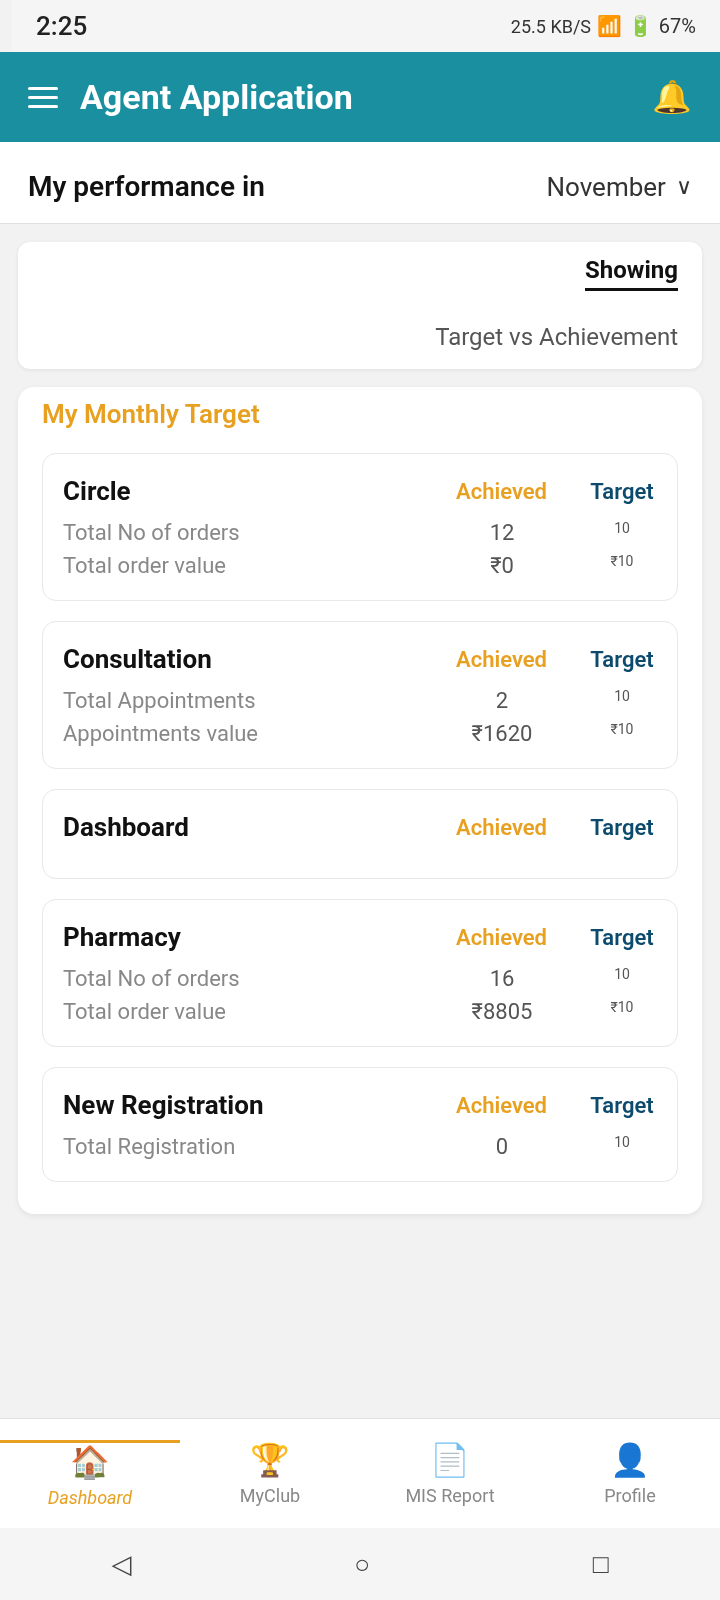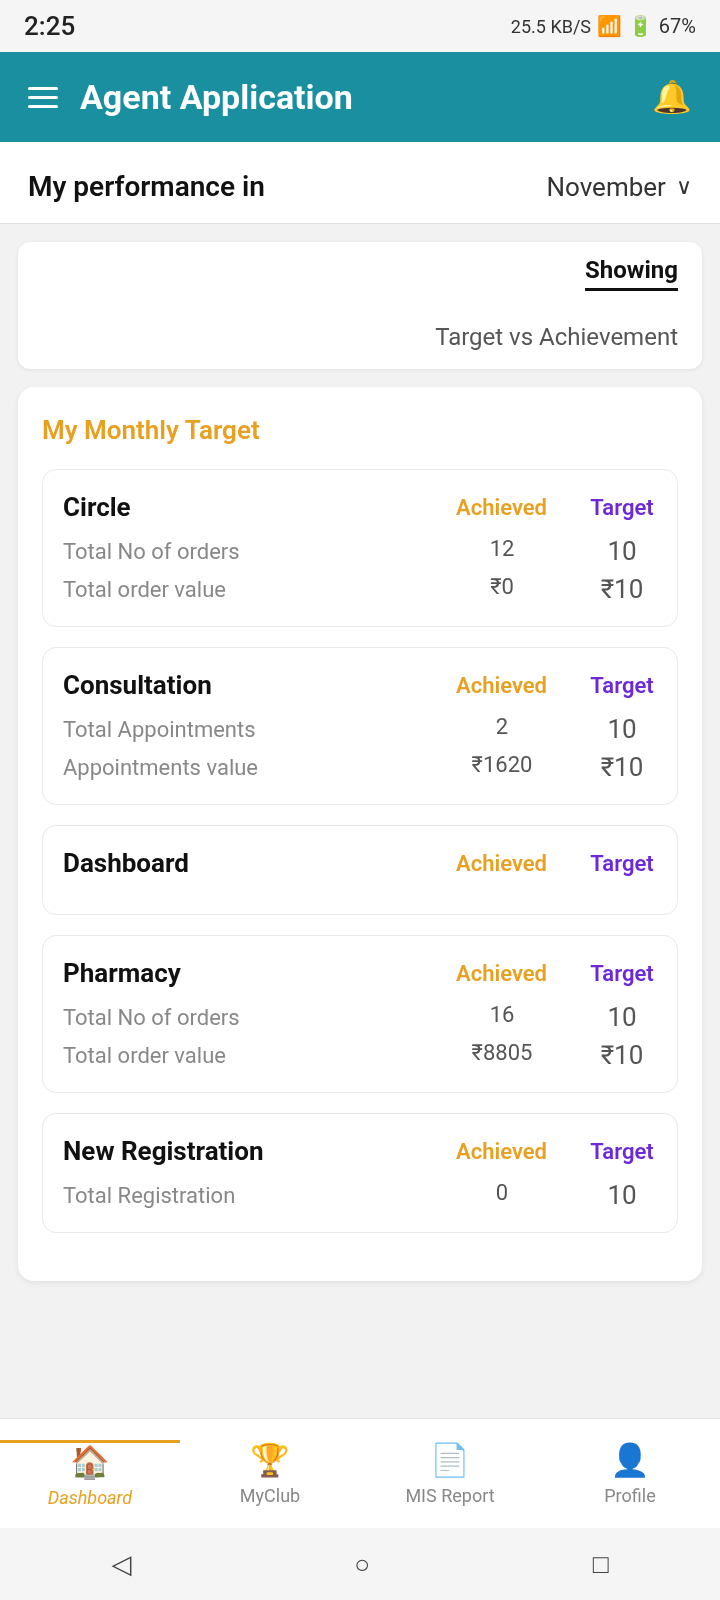--- a/index.html
+++ b/index.html
@@ -14,20 +14,21 @@
     }
 
     
     .status-bar {
       background: #f5f5f5;
       height: 52px;
       display: flex;
       align-items: center;
       justify-content: space-between;
       padding: 0 24px;
+      margin-left: 12px;
     }
     .status-time {
       font-size: 26px;
       font-weight: 500;
       color: #222;
     }
     .status-icons {
       display: flex;
       align-items: center;
       gap: 6px;
@@ -123,21 +124,21 @@
       font-weight: 700;
       color: #111;
       border-bottom: 3px solid #111;
     }
 
     
     .card-container {
       background: white;
       margin: 8px 18px;
       border-radius: 16px;
-      padding: 28px 24px;
+      padding: 12px 24px;
       box-shadow: 0 2px 6px rgba(0,0,0,0.07);
     }
     .monthly-target-title {
       font-size: 26px;
       color: #e8a020;
       font-weight: 600;
       margin-bottom: 24px;
     }
 
     
@@ -165,21 +166,21 @@
     }
     .label-achieved {
       font-size: 22px;
       color: #e8a020;
       font-weight: 600;
       min-width: 90px;
       text-align: center;
     }
     .label-target {
       font-size: 22px;
-      color: #6d28d9;
+      color: #0c4a6e;
       font-weight: 600;
       min-width: 70px;
       text-align: center;
     }
     .section-row {
       display: flex;
       align-items: center;
       justify-content: space-between;
       margin-top: 8px;
     }
@@ -192,21 +193,21 @@
       display: flex;
       gap: 40px;
     }
     .row-val {
       font-size: 22px;
       color: #555;
       min-width: 90px;
       text-align: center;
     }
     .row-val-target {
-      font-size: 26px;
+      font-size: 14px;
       color: #555;
       min-width: 70px;
       text-align: center;
     }
 
     
     .bottom-nav {
       background: white;
       border-top: 1px solid #e0e0e0;
       height: 110px;

